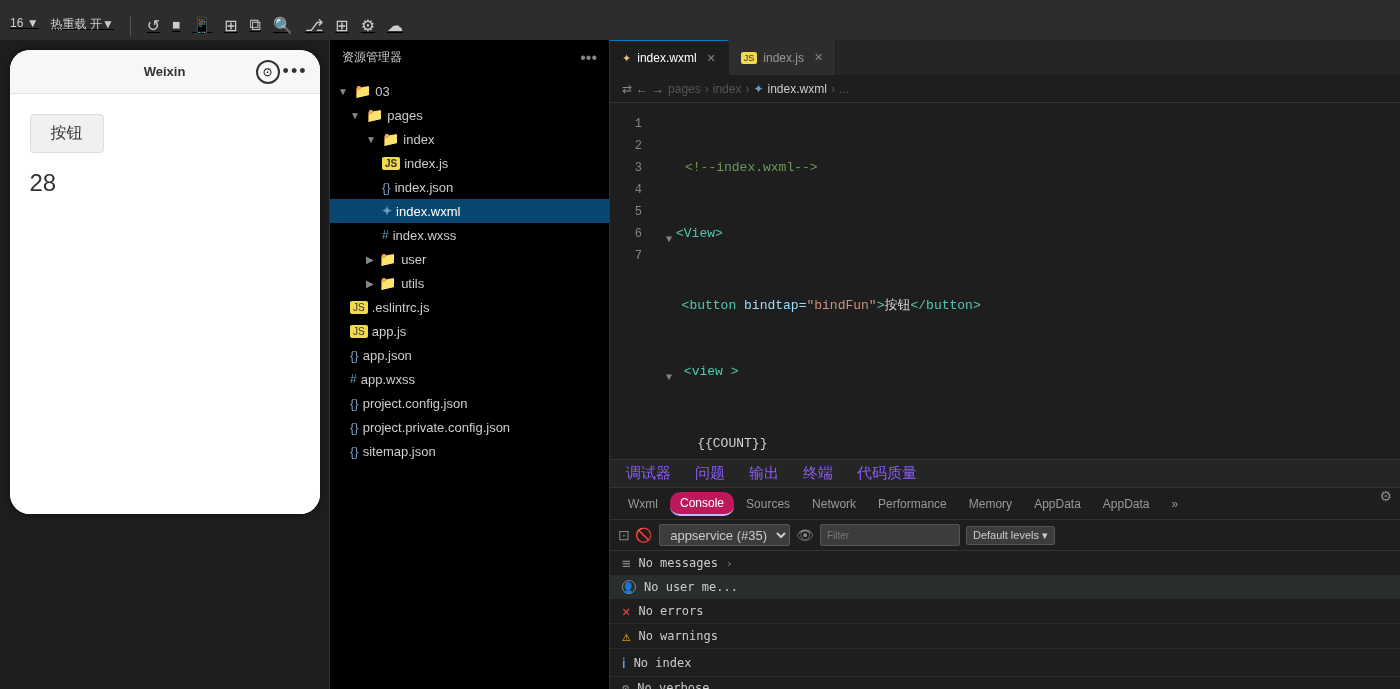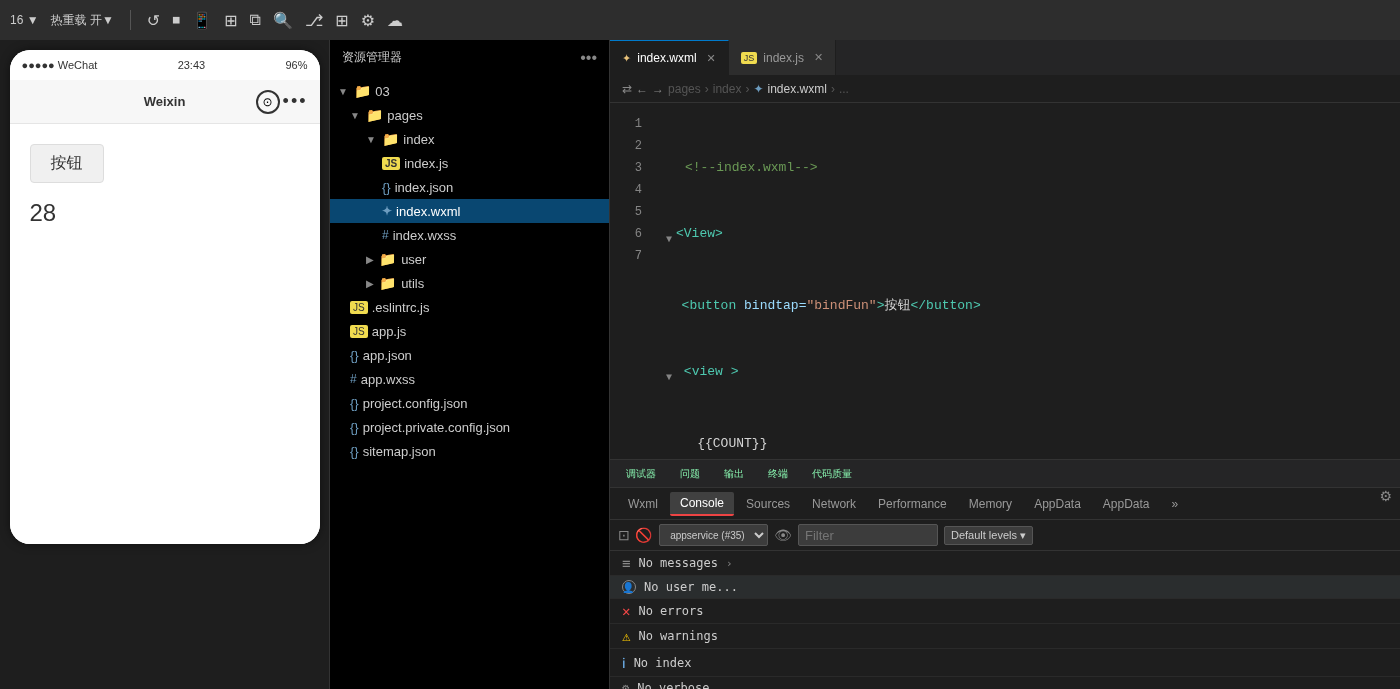--- a/index.html
+++ b/index.html
@@ -11,24 +11,25 @@
       overflow: hidden;
       display: flex;
       flex-direction: column;
     }
 
     
     .top-toolbar {
       height: 40px;
       background: #2d2d2d;
       display: flex;
-      align-items: center;
-      padding: 7px 10px;
+      align-items: flex-start;
+      padding: 16px 10px;
       gap: 12px;
       flex-shrink: 0;
+      text-decoration: underline;
     }
     .toolbar-label {
       color: #ccc;
       font-size: 12px;
     }
     .toolbar-icon {
       color: #ccc;
       font-size: 16px;
       cursor: pointer;
     }
@@ -278,22 +279,22 @@
       height: 28px;
       background: #252526;
       display: flex;
       align-items: center;
       padding: 0 12px;
       gap: 16px;
       border-bottom: 1px solid #333;
       flex-shrink: 0;
     }
     .debug-tab-top {
-      font-size: 10px;
-      color: #86efac;
+      font-size: 15px;
+      color: #8b5cf6;
       cursor: pointer;
       padding: 0 4px;
       height: 28px;
       display: flex;
       align-items: center;
     }
     .debug-toolbar {
       height: 32px;
       background: #1e1e1e;
       display: flex;
@@ -309,49 +310,50 @@
     }
     .debug-tab-bottom {
       font-size: 12px;
       color: #999;
       cursor: pointer;
       padding: 4px 10px;
       border-radius: 2px;
     }
     .debug-tab-bottom.active {
       color: #fff;
-      background: #404040;
-      border-bottom: 2px solid #ef4444;
+      background: #be185d;
+      border-bottom: 2px solid #c4b5fd;
+      border-radius: 10px;
     }
     .debug-icon { color: #888; font-size: 14px; cursor: pointer; }
     .filter-input {
       height: 22px;
       background: #3c3c3c;
       border: 1px solid #555;
       color: #ccc;
-      font-size: 13px;
+      font-size: 10px;
       padding: 0 6px;
       width: 140px;
       border-radius: 2px;
       outline: none;
     }
     .default-levels {
       color: #ccc;
       font-size: 11px;
       background: #3c3c3c;
       border: 1px solid #555;
       padding: 2px 6px;
       border-radius: 2px;
       cursor: pointer;
     }
     .appservice-select {
       background: #3c3c3c;
       border: 1px solid #555;
       color: #ccc;
-      font-size: 10px;
+      font-size: 13px;
       padding: 2px 6px;
       border-radius: 2px;
       height: 22px;
     }
 
     
     .console-content {
       flex: 1;
       overflow-y: auto;
       background: #1e1e1e;
@@ -393,25 +395,20 @@
   <span class="toolbar-icon">⎇</span>
   <span class="toolbar-icon">⊞</span>
   <span class="toolbar-icon">⚙</span>
   <span class="toolbar-icon">☁</span>
 </div>
 
 <div class="main-area">
 
   <div class="phone-simulator">
     <div class="phone-frame">
-      <div class="phone-status-bar">
-        <span>●●●●● WeChat</span>
-        <span>23:43</span>
-        <span style="font-size:11px;">96%</span>
-      </div>
       <div class="phone-nav-bar">
         <span class="phone-nav-title">Weixin</span>
         <span class="phone-nav-more">•••</span>
         <div class="phone-nav-dot">
           <span style="font-size:12px;">⊙</span>
         </div>
       </div>
       <div class="phone-content">
         <div class="phone-button">按钮</div>
         <div class="phone-count">28</div>

